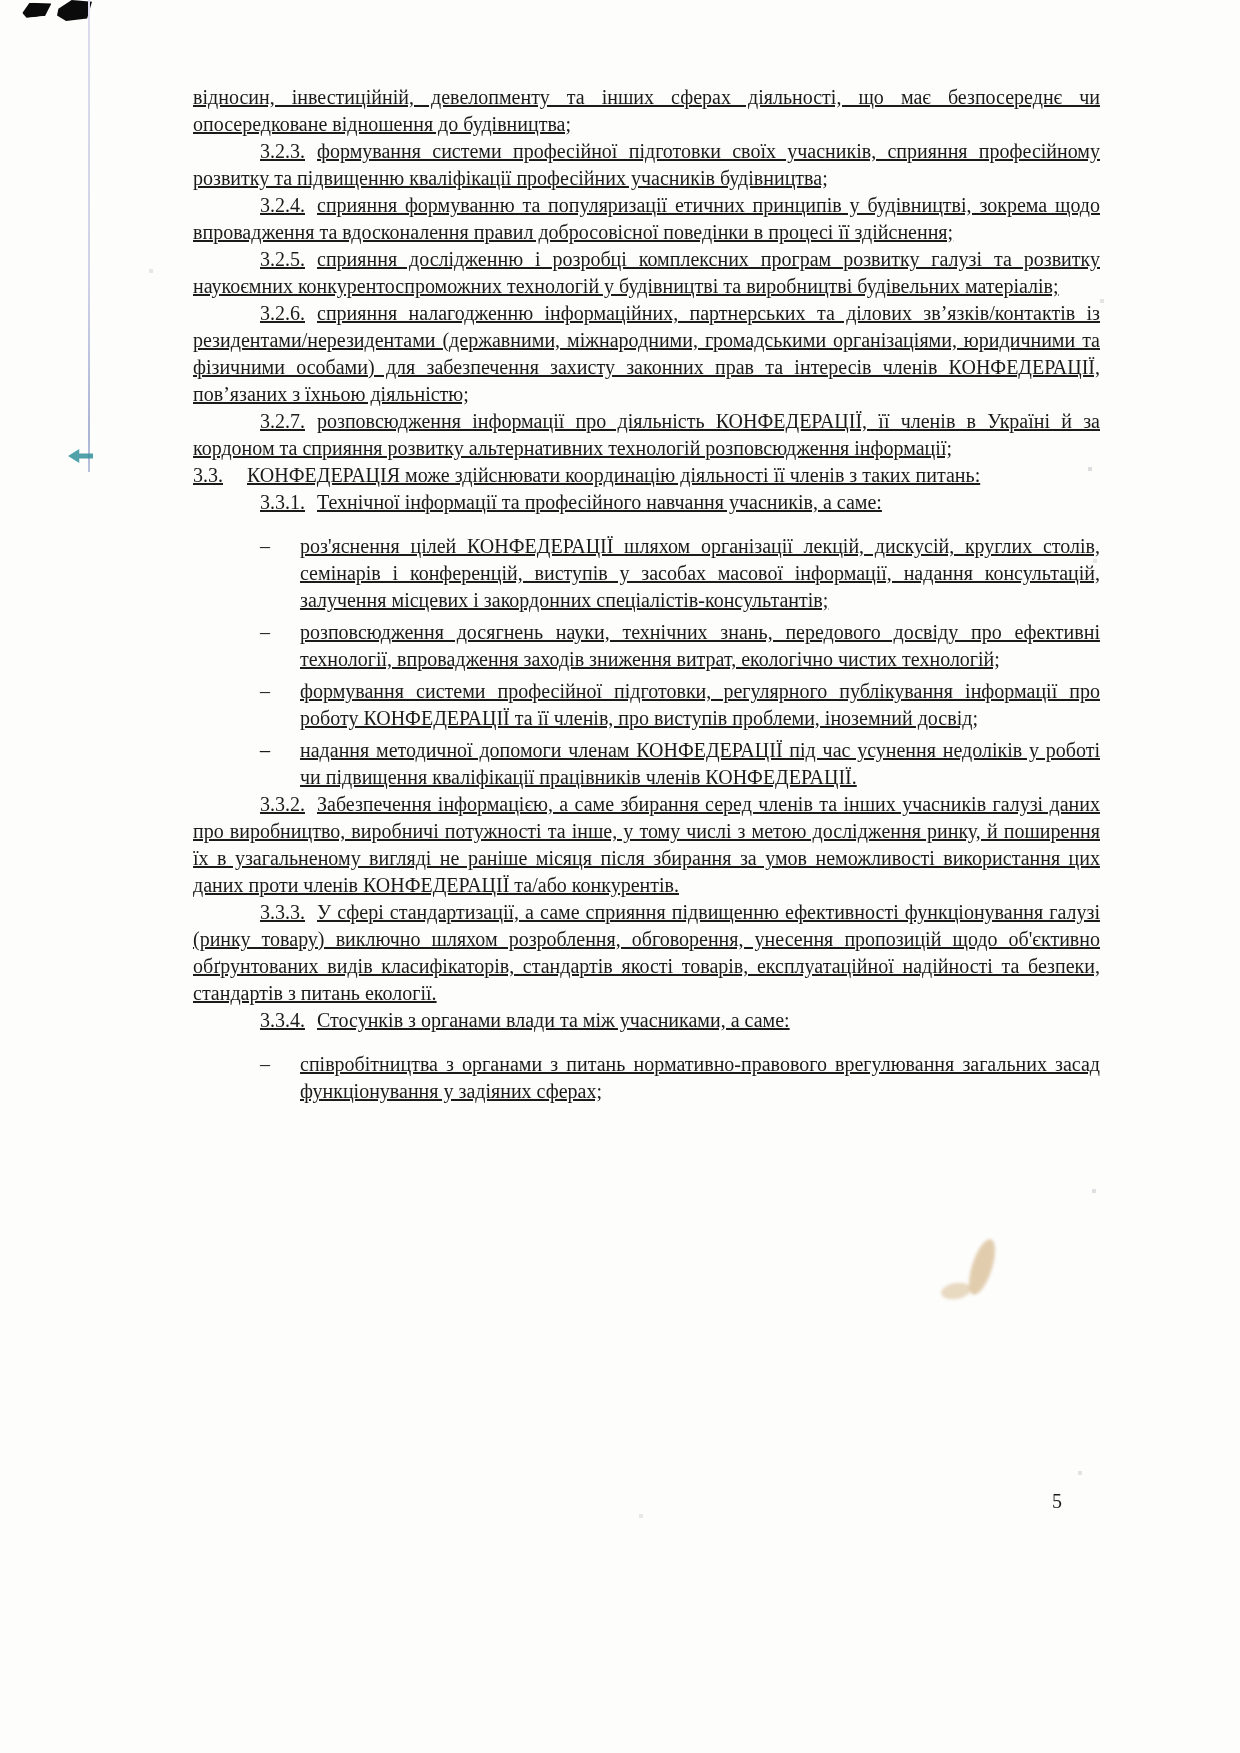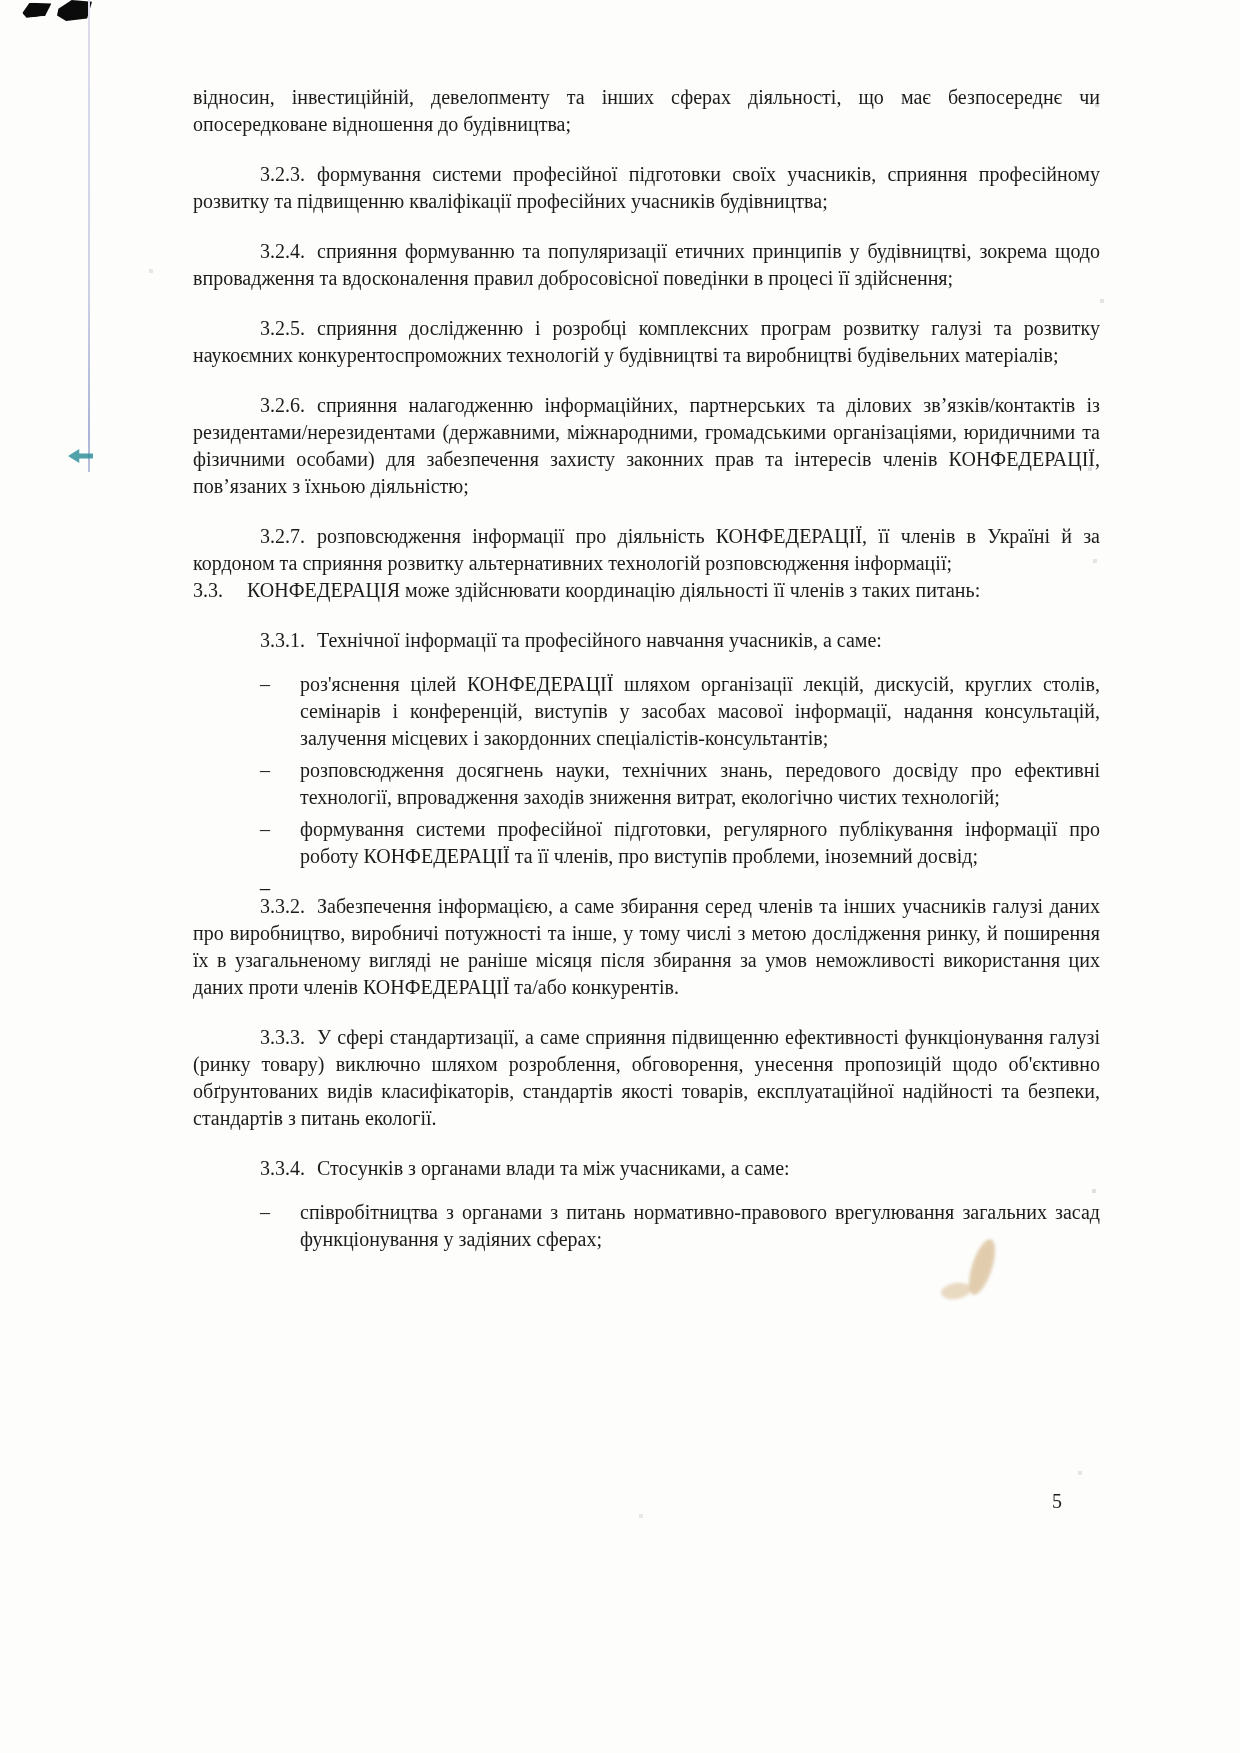--- a/index.html
+++ b/index.html
@@ -16,23 +16,24 @@
     position: absolute;
     left: 193px;
     top: 84px;
     width: 907px;
     font-size: 20px;
     line-height: 27px;
   }
   .para {
     margin: 0 0 0 0;
     text-align: justify;
+    text-decoration: underline;
   }
   .para.cont   { margin-top: 0; text-indent: 0; }
-  .para.clause { margin-top: 23px; text-indent: 67px; }
+  .para.clause { margin-top: 0; text-indent: 67px; }
   .para.section{ margin-top: 0; text-indent: 0; }
   .para.first-bullet { margin-top: 17px; }
   .para.clause.loose { }
   .num { padding-right: 12px; }
   .section .num { padding-right: 24px; }
   .bullet {
     position: relative;
     margin-top: 5px;
     padding-left: 107px;
     text-align: justify;
@@ -146,21 +147,21 @@
     <p class="para clause loose"><span class="num">3.3.1.</span><span>Технічної інформації та професійного навчання учасників, а саме:</span></p>
 
     <p class="para bullet first-bullet"><span class="dash">–</span><span>роз'яснення цілей КОНФЕДЕРАЦІЇ шляхом організації лекцій, дискусій, круглих столів, семінарів і конференцій, виступів у засобах масової інформації, надання консультацій, залучення місцевих і закордонних спеціалістів-консультантів;</span></p>
 
     <p class="para bullet"><span class="dash">–</span><span>розповсюдження досягнень науки, технічних знань, передового досвіду про ефективні технології, впровадження заходів зниження витрат, екологічно чистих технологій;</span></p>
 
     <p class="para bullet"><span class="dash">–</span><span>формування системи професійної підготовки, регулярного публікування інформації про роботу КОНФЕДЕРАЦІЇ та її членів, про виступів проблеми, іноземний досвід;</span></p>
 
     <p class="para bullet"><span class="dash">–</span></p>
 
-    <p class="para bullet"><span class="dash">–</span></p>
+    <p class="para bullet"><span class="dash">–</span><span>надання методичної допомоги членам КОНФЕДЕРАЦІЇ під час усунення недоліків у роботі чи підвищення кваліфікації працівників членів КОНФЕДЕРАЦІЇ.</span></p>
 
     <p class="para clause"><span class="num">3.3.2.</span><span>Забезпечення інформацією, а саме збирання серед членів та інших учасників галузі даних про виробництво, виробничі потужності та інше, у тому числі з метою дослідження ринку, й поширення їх в узагальненому вигляді не раніше місяця після збирання за умов неможливості використання цих даних проти членів КОНФЕДЕРАЦІЇ та/або конкурентів.</span></p>
 
     <p class="para clause"><span class="num">3.3.3.</span><span>У сфері стандартизації, а саме сприяння підвищенню ефективності функціонування галузі (ринку товару) виключно шляхом розроблення, обговорення, унесення пропозицій щодо об'єктивно обґрунтованих видів класифікаторів, стандартів якості товарів, експлуатаційної надійності та безпеки, стандартів з питань екології.</span></p>
 
     <p class="para clause"><span class="num">3.3.4.</span><span>Стосунків з органами влади та між учасниками, а саме:</span></p>
 
     <p class="para bullet first-bullet"><span class="dash">–</span><span>співробітництва з органами з питань нормативно-правового врегулювання загальних засад функціонування у задіяних сферах;</span></p>
 
   </div>

